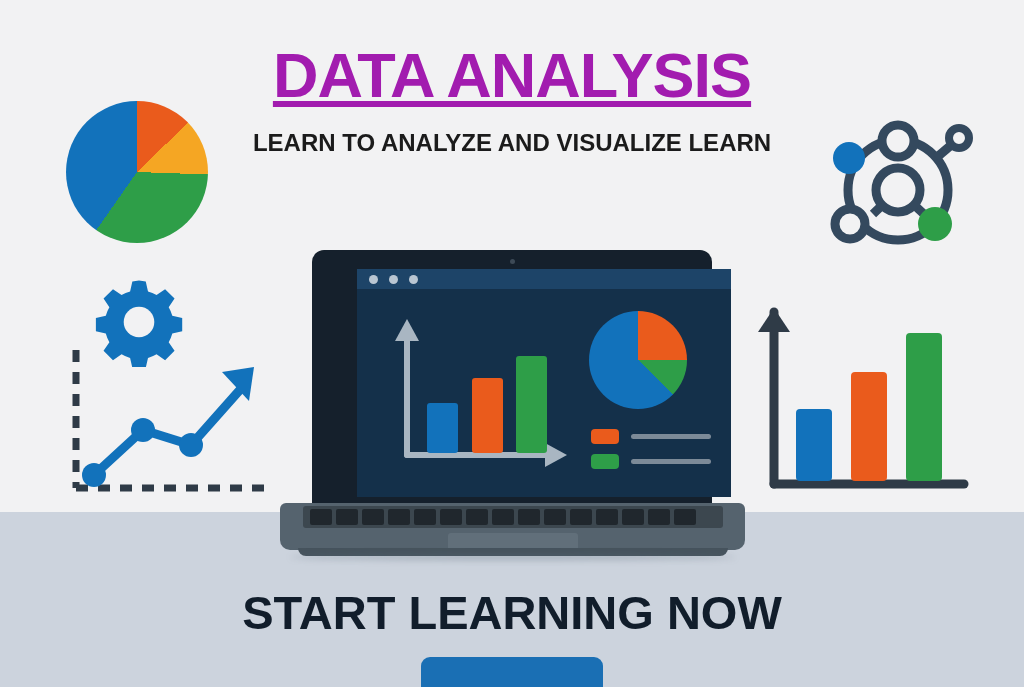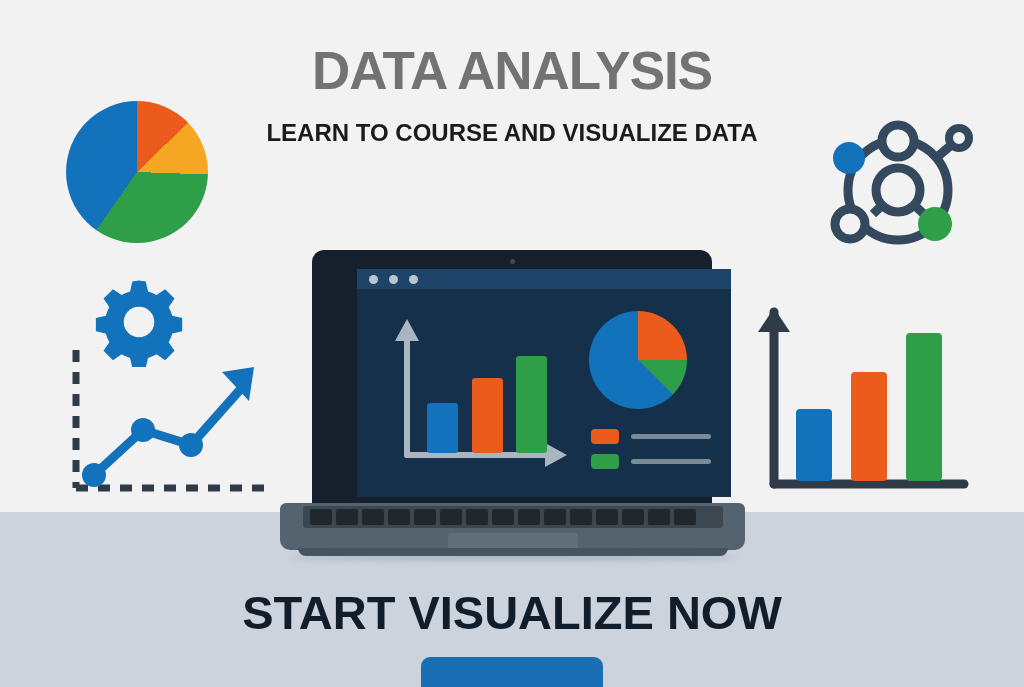--- a/index.html
+++ b/index.html
@@ -22,23 +22,24 @@
     position:absolute; left:0; top:512px; width:1024px; height:175px;
     background:#ccd3dd;
   }
 
   
   .headline-block {
     position:absolute; left:0; top:44px; width:1024px;
     text-align:center; z-index:6;
   }
   .title-main {
-    font-size:53px; font-weight:bold; color:#737373;
+    font-size:63px; font-weight:bold; color:#a21caf;
     letter-spacing:-1px; line-height:1.0;
     white-space:nowrap;
+    text-decoration:underline;
   }
   .title-sub {
     font-size:46px; font-weight:bold; color:#111d2b;
     letter-spacing:0.5px; line-height:1.0; margin-top:16px;
   }
   .title-tag {
     font-size:24px; font-weight:bold; color:#1b1b1b;
     letter-spacing:0px; line-height:1.0; margin-top:24px;
   }
 
@@ -173,21 +174,21 @@
 </head>
 <body>
 
 <div id="poster">
 
   <div class="bg-top"></div>
   <div class="bg-bottom"></div>
 
   <div class="headline-block">
     <div class="title-main">DATA ANALYSIS</div>
-    <div class="title-tag">LEARN TO COURSE AND VISUALIZE DATA</div>
+    <div class="title-tag">LEARN TO ANALYZE AND VISUALIZE LEARN</div>
   </div>
 
   <div class="pie-left"></div>
 
   <svg class="gear" viewBox="0 0 100 100">
     <path fill="#1272bb" d="M50 4 l7.5 1 2.5 11 a36 36 0 0 1 9.5 4 l9.5-6.5 10.5 10.5 -6.5 9.5 a36 36 0 0 1 4 9.5 l11 2.5 0 14.9 -11 2.5 a36 36 0 0 1-4 9.5 l6.5 9.5 -10.5 10.5 -9.5-6.5 a36 36 0 0 1-9.5 4 l-2.5 11 -14.9 0 -2.5-11 a36 36 0 0 1-9.5-4 l-9.5 6.5 -10.5-10.5 6.5-9.5 a36 36 0 0 1-4-9.5 l-11-2.5 0-14.9 11-2.5 a36 36 0 0 1 4-9.5 l-6.5-9.5 10.5-10.5 9.5 6.5 a36 36 0 0 1 9.5-4 l2.5-11 z"></path>
     <circle cx="50" cy="50" r="17" fill="#f2f2f3"></circle>
   </svg>
 
   <svg class="linechart" viewBox="0 0 210 155">
@@ -282,16 +283,16 @@
     <div class="kb-key" style="left:290px"></div>
     <div class="kb-key" style="left:316px"></div>
     <div class="kb-key" style="left:342px"></div>
     <div class="kb-key" style="left:368px"></div>
     <div class="kb-key" style="left:394px"></div>
     <div class="trackpad"></div>
     <div class="laptop-foot"></div>
     <div class="laptop-shadow"></div>
   </div>
 
-  <div class="cta-text">START VISUALIZE NOW</div>
+  <div class="cta-text">START LEARNING NOW</div>
   <div class="cta-button"></div>
 
 </div>
 
 </body></html>

